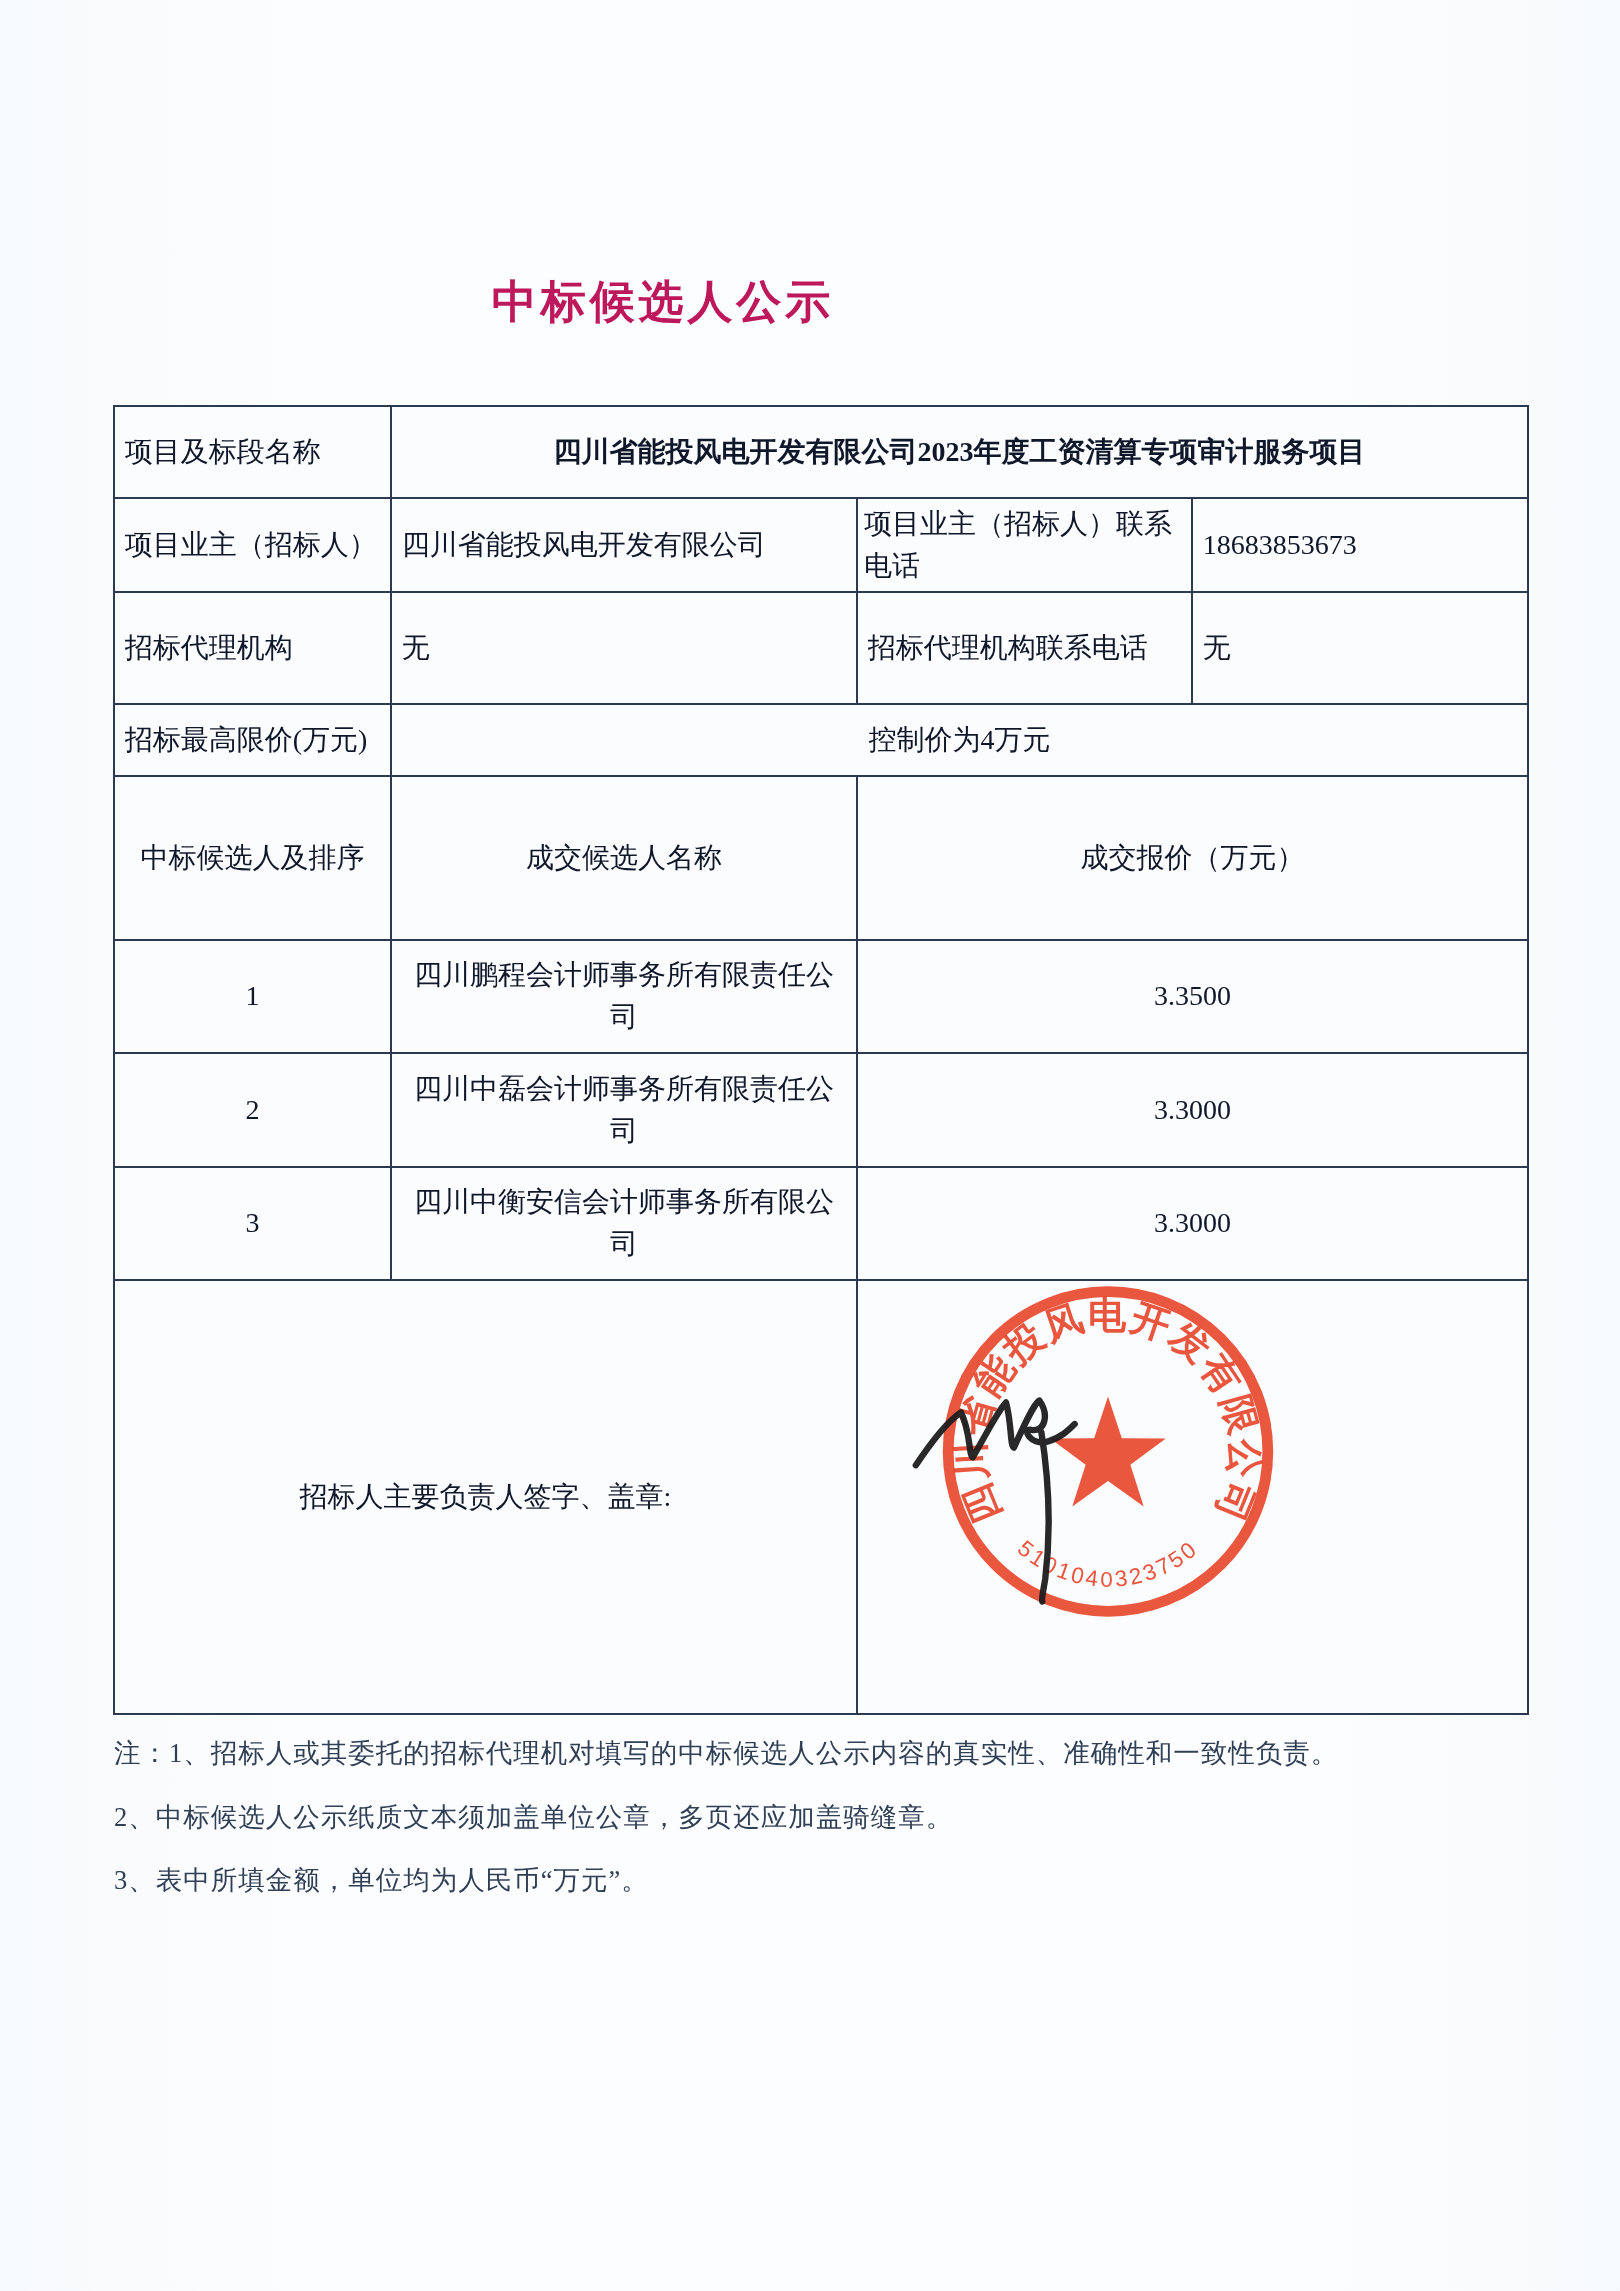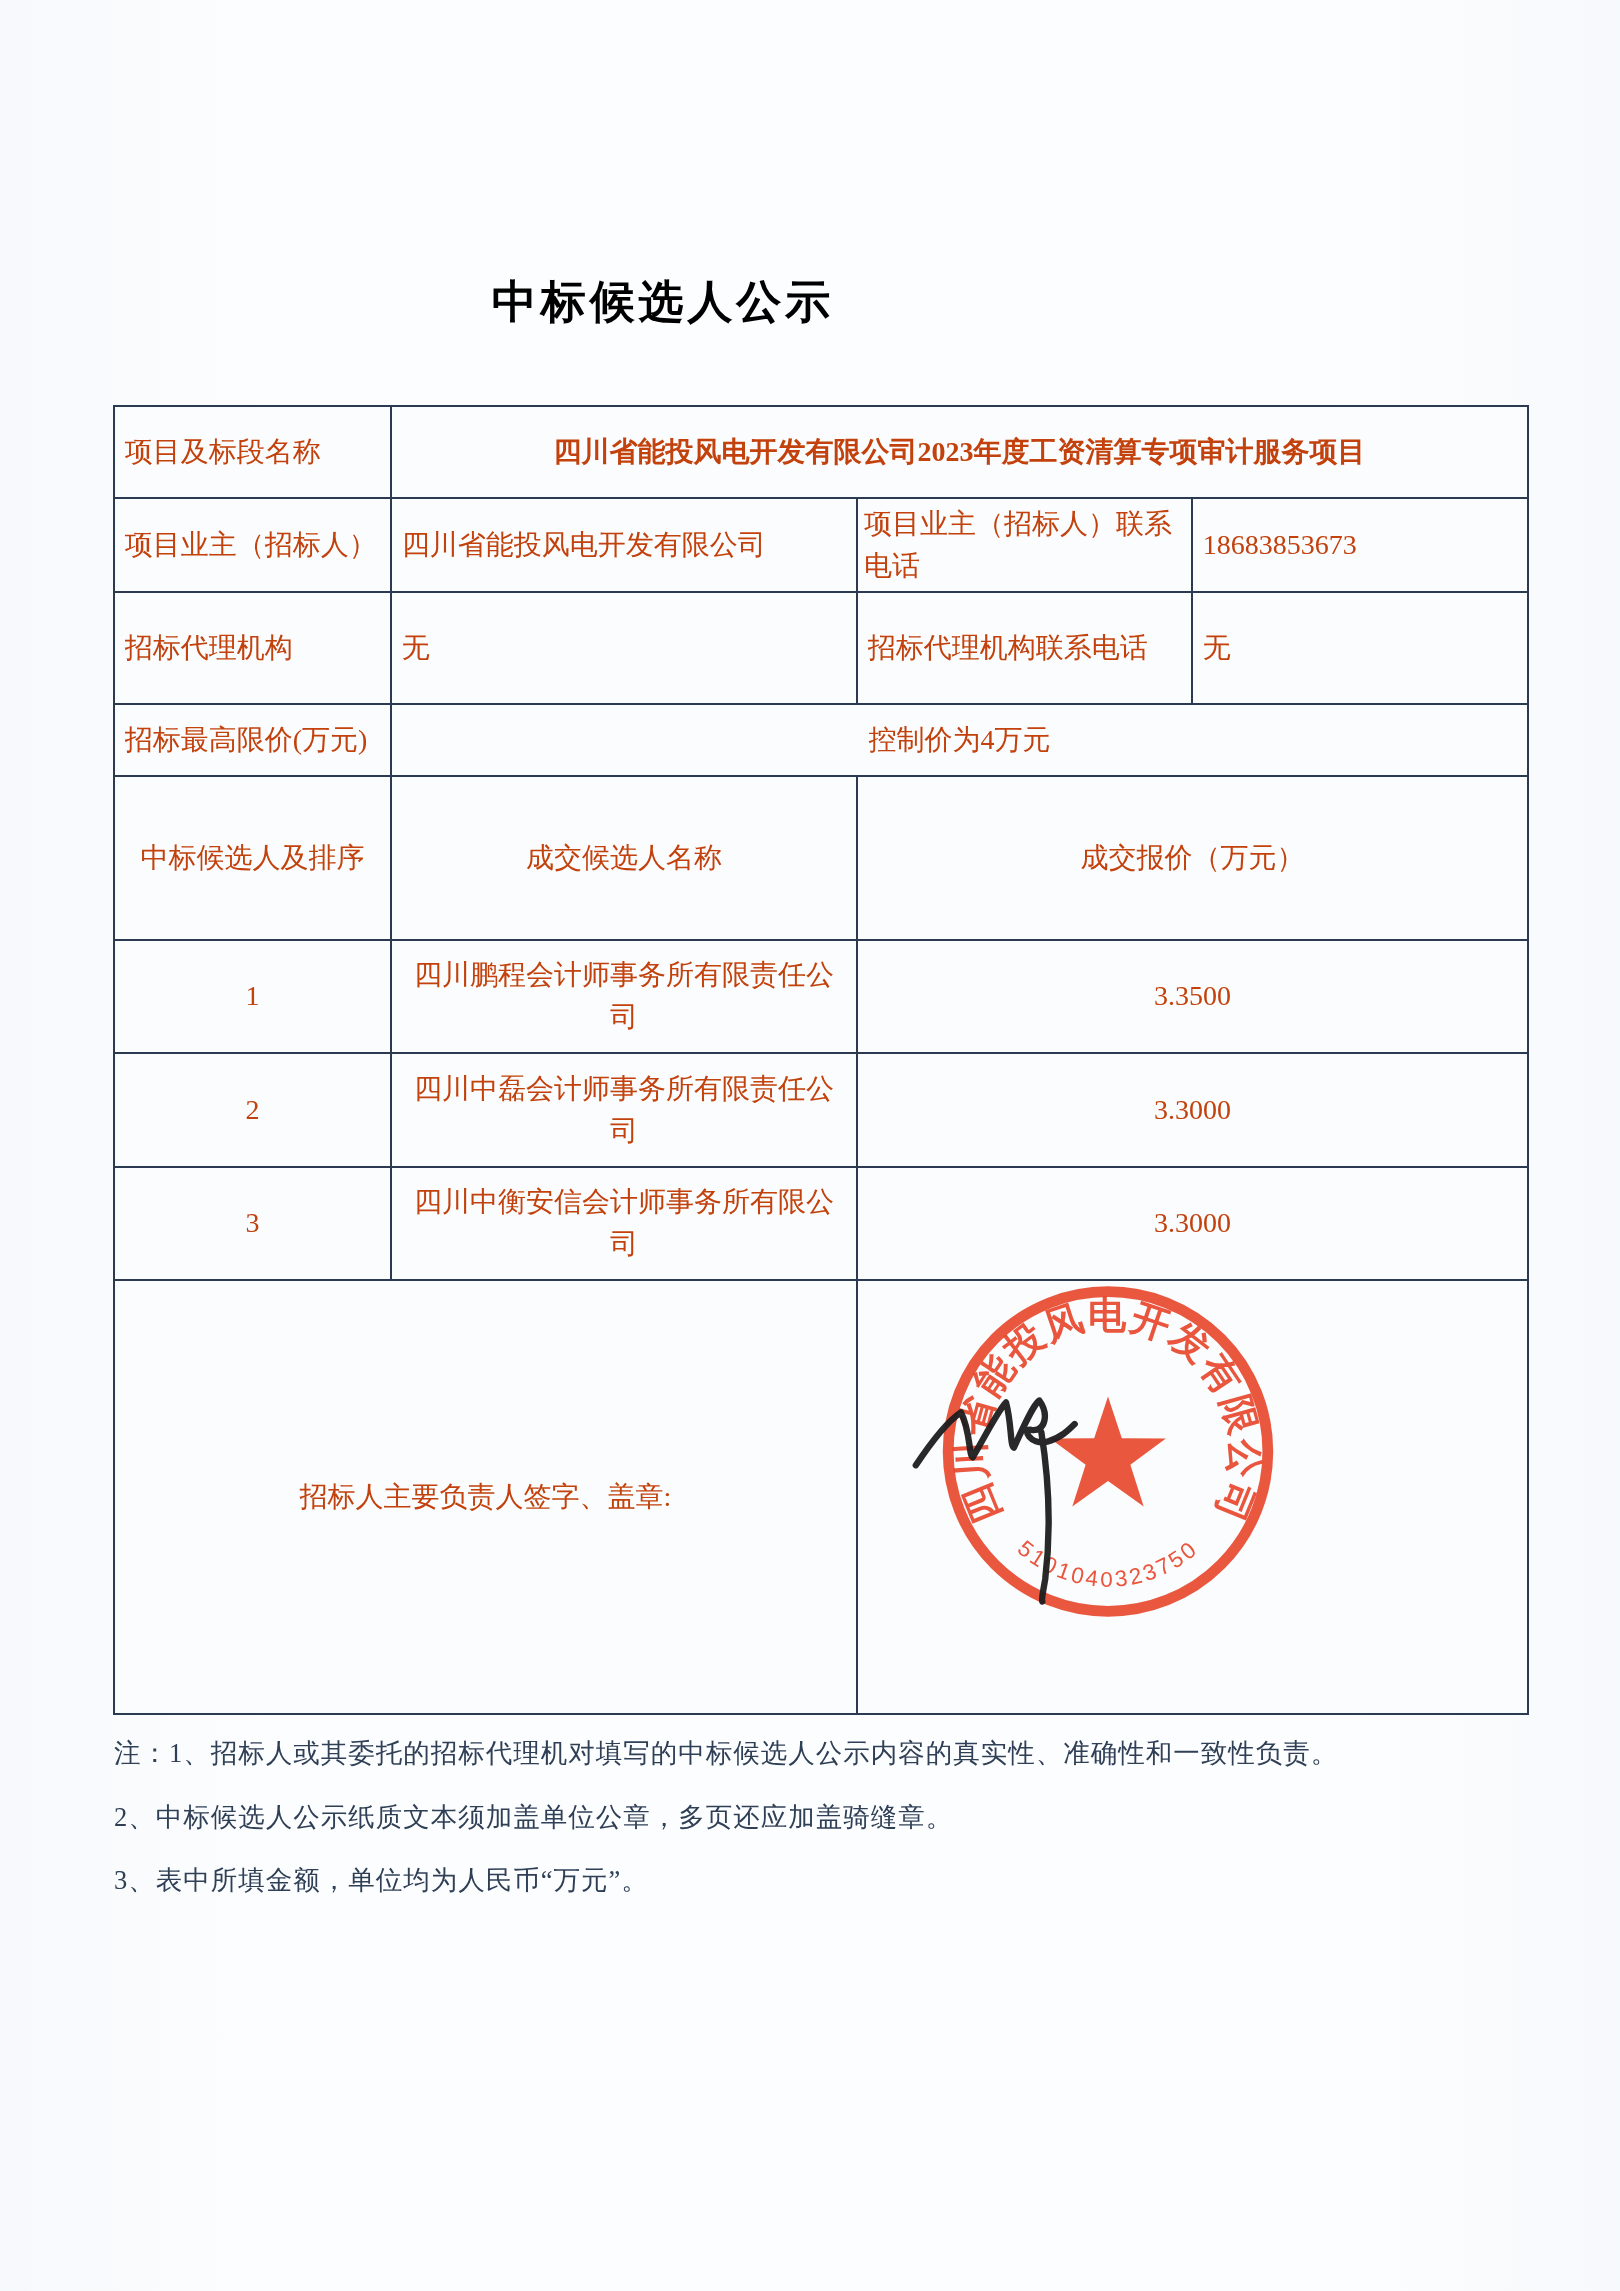--- a/index.html
+++ b/index.html
@@ -15,27 +15,27 @@
   .page::before{
     content:"";position:absolute;inset:0;
     background:linear-gradient(90deg, rgba(230,238,245,.25) 0%, rgba(255,255,255,0) 18%, rgba(255,255,255,0) 82%, rgba(230,238,245,.25) 100%);
     pointer-events:none;
   }
   .doc-title{
     position:absolute;top:272px;left:0;width:1326px;
     text-align:center;
     font-family:"Liberation Sans","DejaVu Sans",sans-serif;
     font-size:45px;font-weight:700;letter-spacing:3.9px;
-    color:#000000;margin:0;
+    color:#be185d;margin:0;
   }
   table.main{
     position:absolute;left:113px;top:405px;
     width:1414px;
     border-collapse:collapse;table-layout:fixed;
-    font-size:28px;color:#c2410c;
+    font-size:28px;color:#0f172a;
     background:#fbfcfd;
   }
   table.main{border:2.9px solid #2b3a50;}
   table.main td{
     border-left:2px solid #2b3a50;border-right:2px solid #2b3a50;
     border-top:2.9px solid #2b3a50;border-bottom:2.9px solid #2b3a50;
     padding:3.9px 9.8px;
     vertical-align:middle;
     line-height:1.5;
     overflow:visible;

